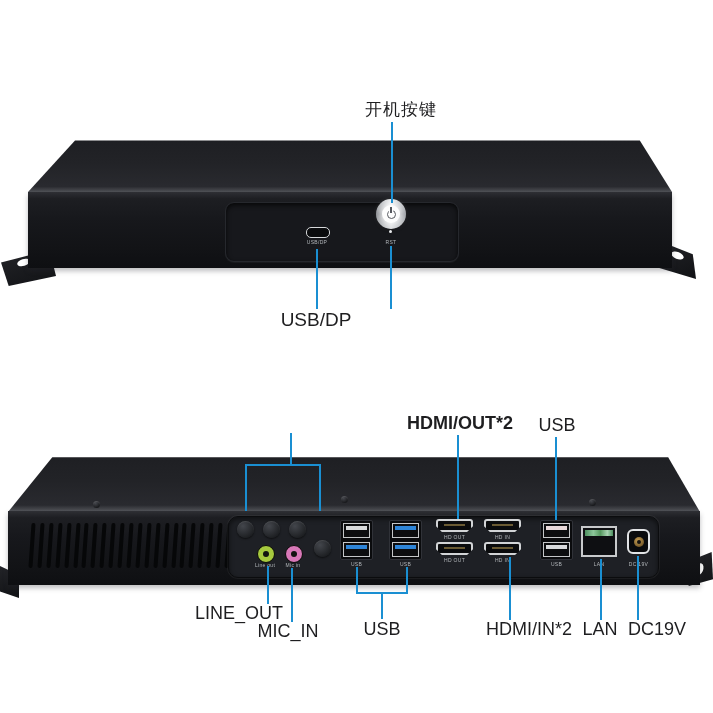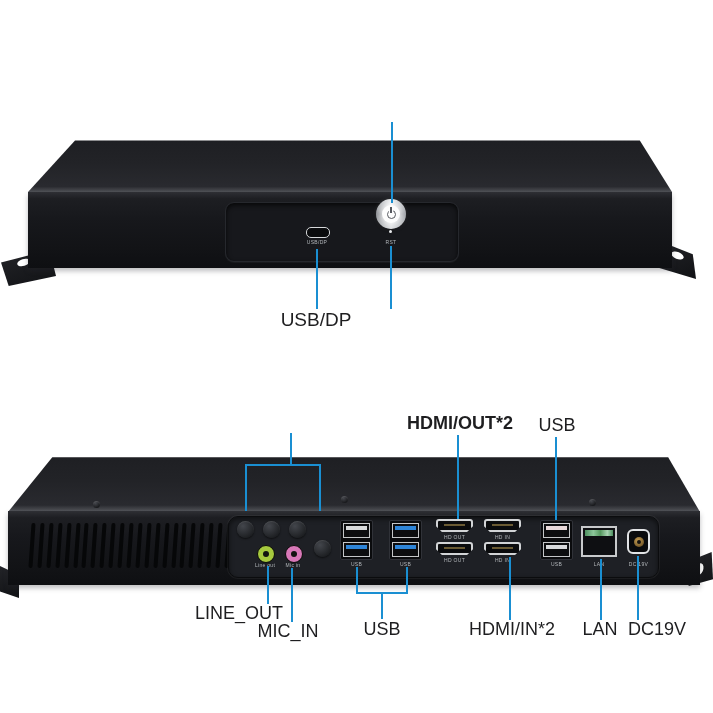--- a/index.html
+++ b/index.html
@@ -81,20 +81,21 @@
      border:2px solid #e2e4e6;border-radius:6px;background:#0a0b0d;}
   .dc-pin{position:absolute;left:4.5px;top:5.5px;width:10px;height:10px;border-radius:50%;
      background:radial-gradient(circle at 40% 35%,#c59e54,#6e5224 80%);}
   .dc-pin::after{content:"";position:absolute;left:3px;top:3px;width:4px;height:4px;border-radius:50%;background:#141210;}
 </style>
 </head>
 <body>
 
 <div class="cv">
 
+  <div class="callout cjk" style="left:341px;top:101px;width:120px;">开机按键</div>
   <div class="lead" style="left:391px;top:122px;height:81px;"></div>
 
   <div class="top-surface front-top"></div>
   <div class="face front-face"></div>
 
   <div class="ear" style="left:1px;top:250px;width:55px;height:36px;clip-path:polygon(0 35%,88% 0,100% 72%,14% 100%);">
     <div class="ear-hole" style="left:16px;top:9px;width:13px;height:7px;transform:rotate(-16deg);"></div>
   </div>
   <div class="ear" style="left:656px;top:239px;width:40px;height:40px;clip-path:polygon(8% 5%,92% 38%,100% 100%,0 70%);">
     <div class="ear-hole" style="left:15px;top:13px;width:13px;height:7px;transform:rotate(22deg);"></div>
@@ -234,21 +235,21 @@
   <div class="lead" style="left:291px;top:568px;height:54px;"></div>
   <div class="callout" style="left:228px;top:622px;width:120px;">MIC_IN</div>
 
   <div class="lead" style="left:356px;top:567px;height:27px;"></div>
   <div class="lead" style="left:406px;top:567px;height:27px;"></div>
   <div class="lead h" style="left:356px;top:592px;width:52px;"></div>
   <div class="lead" style="left:381px;top:592px;height:27px;"></div>
   <div class="callout" style="left:322px;top:620px;width:120px;">USB</div>
 
   <div class="lead" style="left:509px;top:557px;height:63px;"></div>
-  <div class="callout" style="left:452px;top:620px;width:120px;">HDMI/IN*2</div>
+  <div class="callout" style="left:452px;top:620px;width:120px;text-align:right;">HDMI/IN*2</div>
 
   <div class="lead" style="left:600px;top:559px;height:61px;"></div>
   <div class="callout" style="left:540px;top:620px;width:120px;">LAN</div>
 
   <div class="lead" style="left:637px;top:556px;height:64px;"></div>
   <div class="callout" style="left:597px;top:620px;width:120px;">DC19V</div>
 
 </div>
 
 </body></html>

